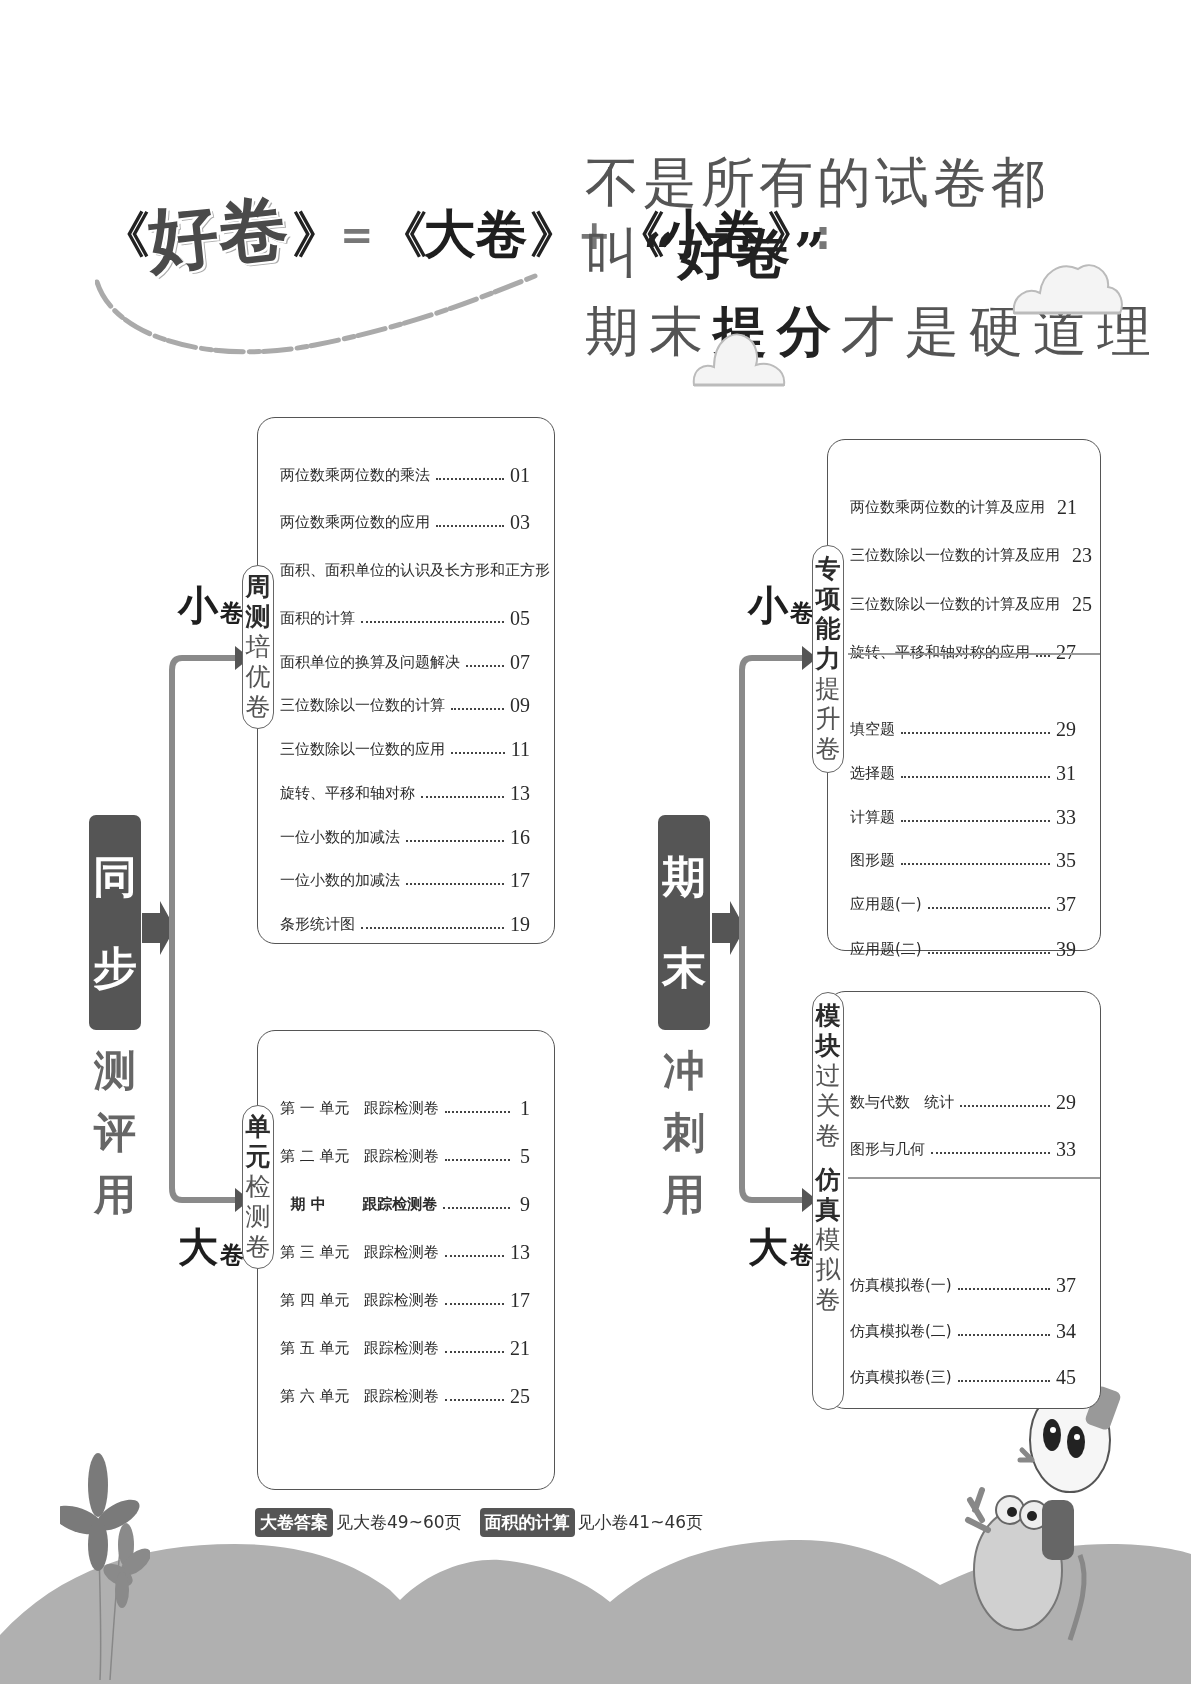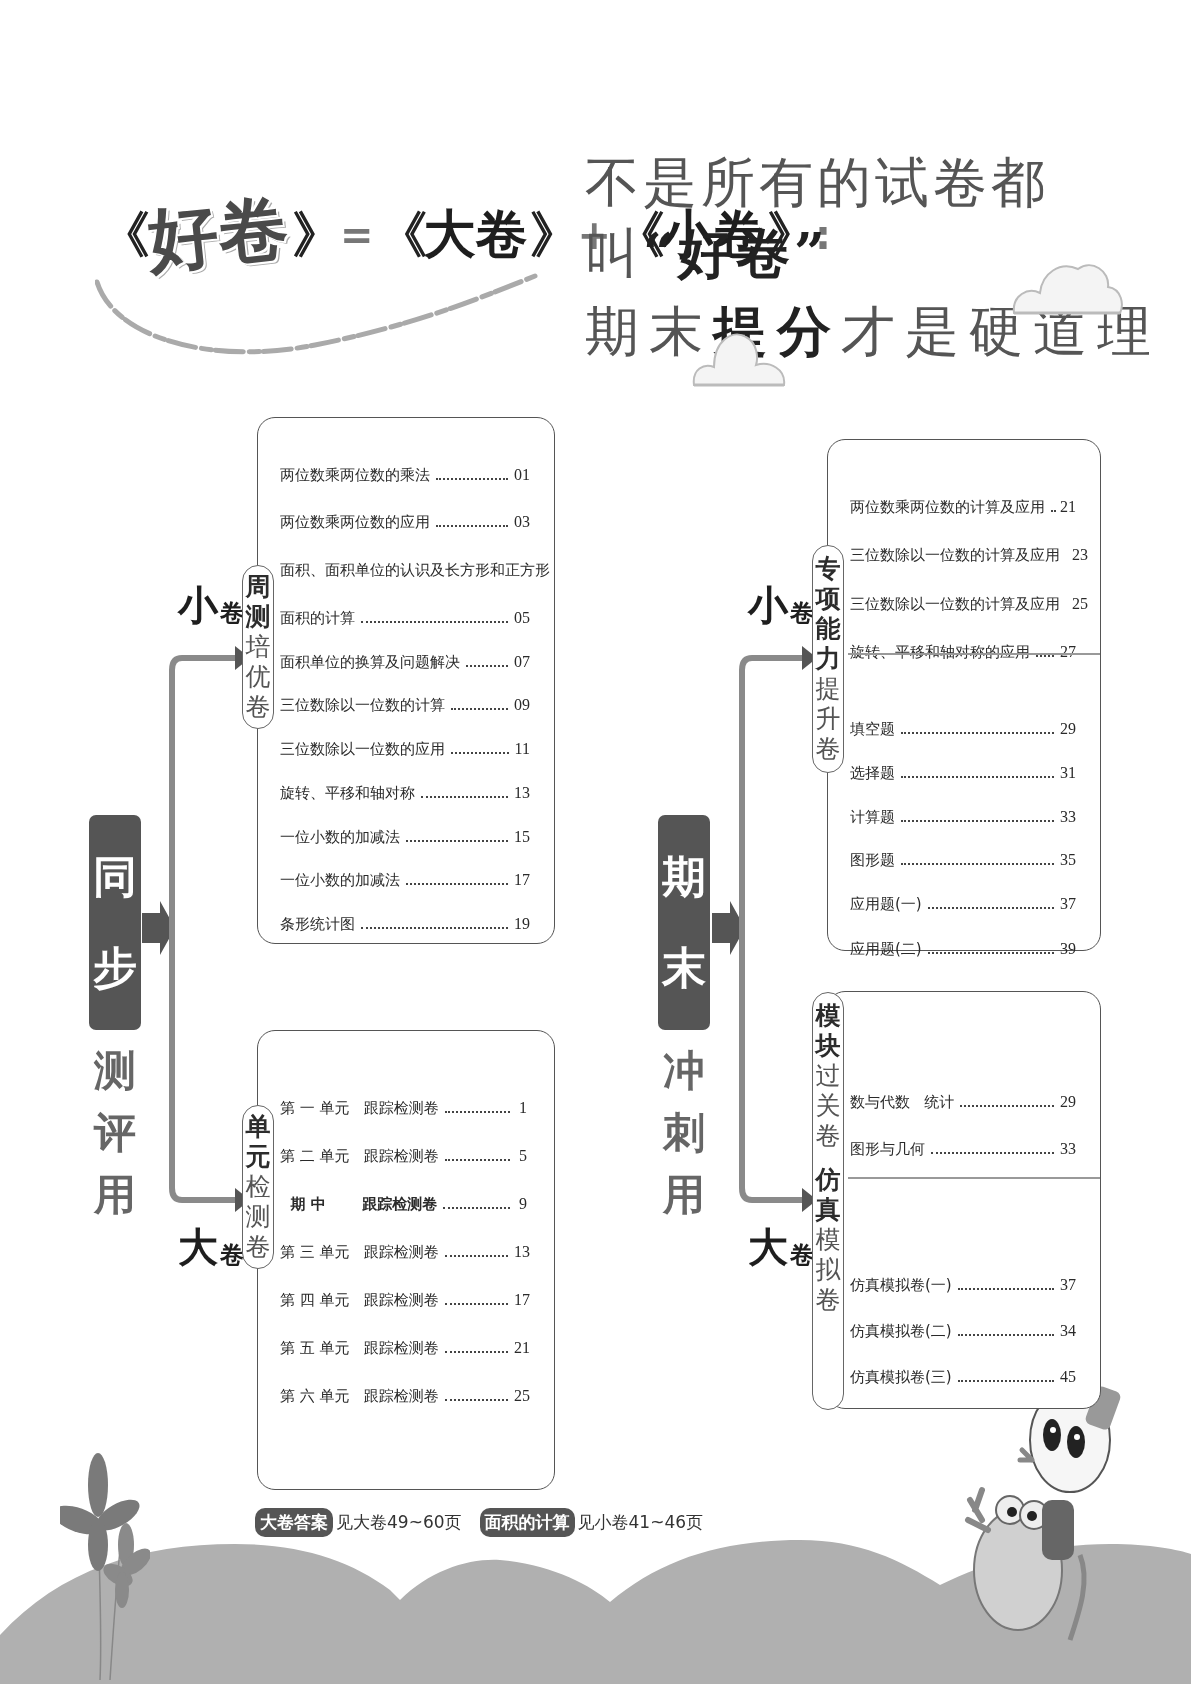--- a/index.html
+++ b/index.html
@@ -41,26 +41,26 @@
       display: flex; flex-direction: column; align-items: center; padding: 6px 0; z-index: 3; }
     .pill span { font-size: 25px; font-weight: bold; color: #2c2c2c; line-height: 30px; }
     .pill span.lt { color: #555; font-weight: normal; }
 
     
     .panel { position: absolute; border: 1.5px solid #555; border-radius: 18px; background: #fff; z-index: 2; }
     .toc-row { position: absolute; left: 22px; right: 24px; display: flex; align-items: center; height: 30px; margin-top: 32px; }
     .toc-row .t { font-size: 15px; color: #2a2a2a; white-space: pre; }
     .toc-row .t.bold { font-weight: bold; }
     .toc-row .d { flex: 1; border-bottom: 2px dotted #444; margin: 0 6px; height: 0; transform: translateY(4px); }
-    .toc-row .p { font-size: 16px; font-family: "Liberation Serif", serif; color: #2a2a2a; min-width: 14px; text-align: center; }
+    .toc-row .p { font-size: 20px; font-family: "Liberation Serif", serif; color: #2a2a2a; min-width: 14px; text-align: right; }
     .panel-sep { position: absolute; left: 20px; right: 0; height: 0; border-top: 2px solid #999; }
 
     
     .answers { position: absolute; left: 255px; top: 1508px; display: flex; align-items: center; }
-    .ans-badge { background: #555; color: #fff; font-size: 17px; font-weight: bold; padding: 3px 5px; border-radius: 10px; }
+    .ans-badge { background: #555; color: #fff; font-size: 17px; font-weight: bold; padding: 3px 5px; border-radius: 4px; }
     .ans-text { font-size: 17px; color: #333; margin-left: 3px; margin-right: 18px; }
 
     .hills { position: absolute; left: 0; top: 1540px; width: 1191px; height: 144px; }
     .clover { position: absolute; left: 60px; top: 1440px; width: 90px; height: 240px; }
     .mascot { position: absolute; left: 960px; top: 1380px; width: 231px; height: 304px; }
   </style>
 </head>
 <body>
 
 <div class="hdr-formula">
@@ -168,21 +168,21 @@
       <span class="p">11</span>
     </div>
   <div class="toc-row" style="top:328px">
       <span class="t">旋转、平移和轴对称</span>
       <span class="d"></span>
       <span class="p">13</span>
     </div>
   <div class="toc-row" style="top:372px">
       <span class="t">一位小数的加减法</span>
       <span class="d"></span>
-      <span class="p">15</span>
+      <span class="p">16</span>
     </div>
   <div class="toc-row" style="top:415px">
       <span class="t">一位小数的加减法</span>
       <span class="d"></span>
       <span class="p">17</span>
     </div>
   <div class="toc-row" style="top:459px">
       <span class="t">条形统计图</span>
       <span class="d"></span>
       <span class="p">19</span>

